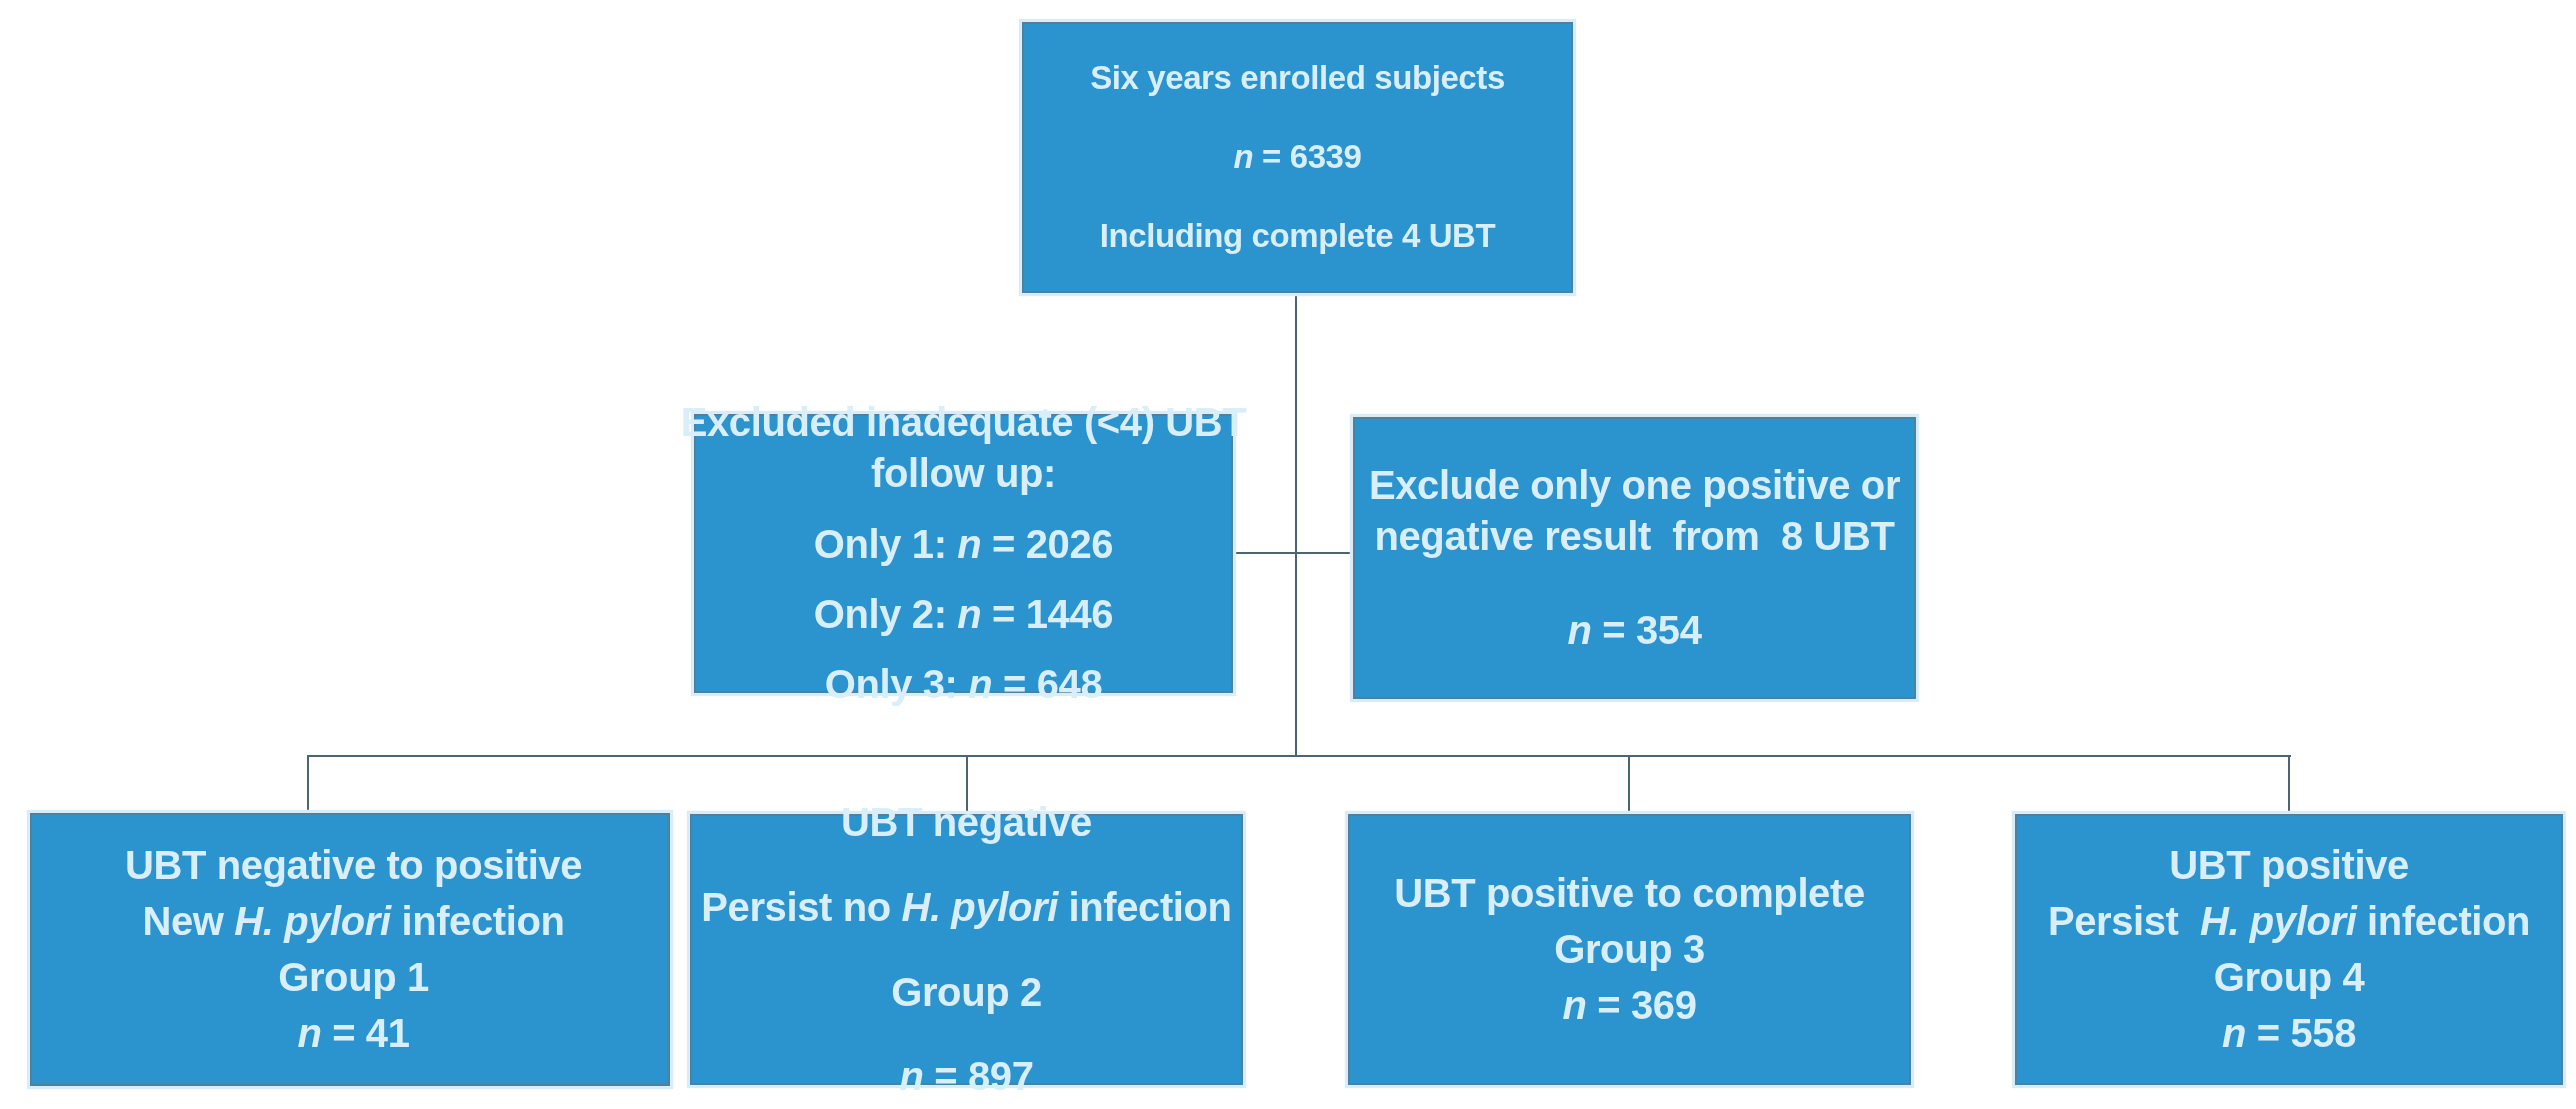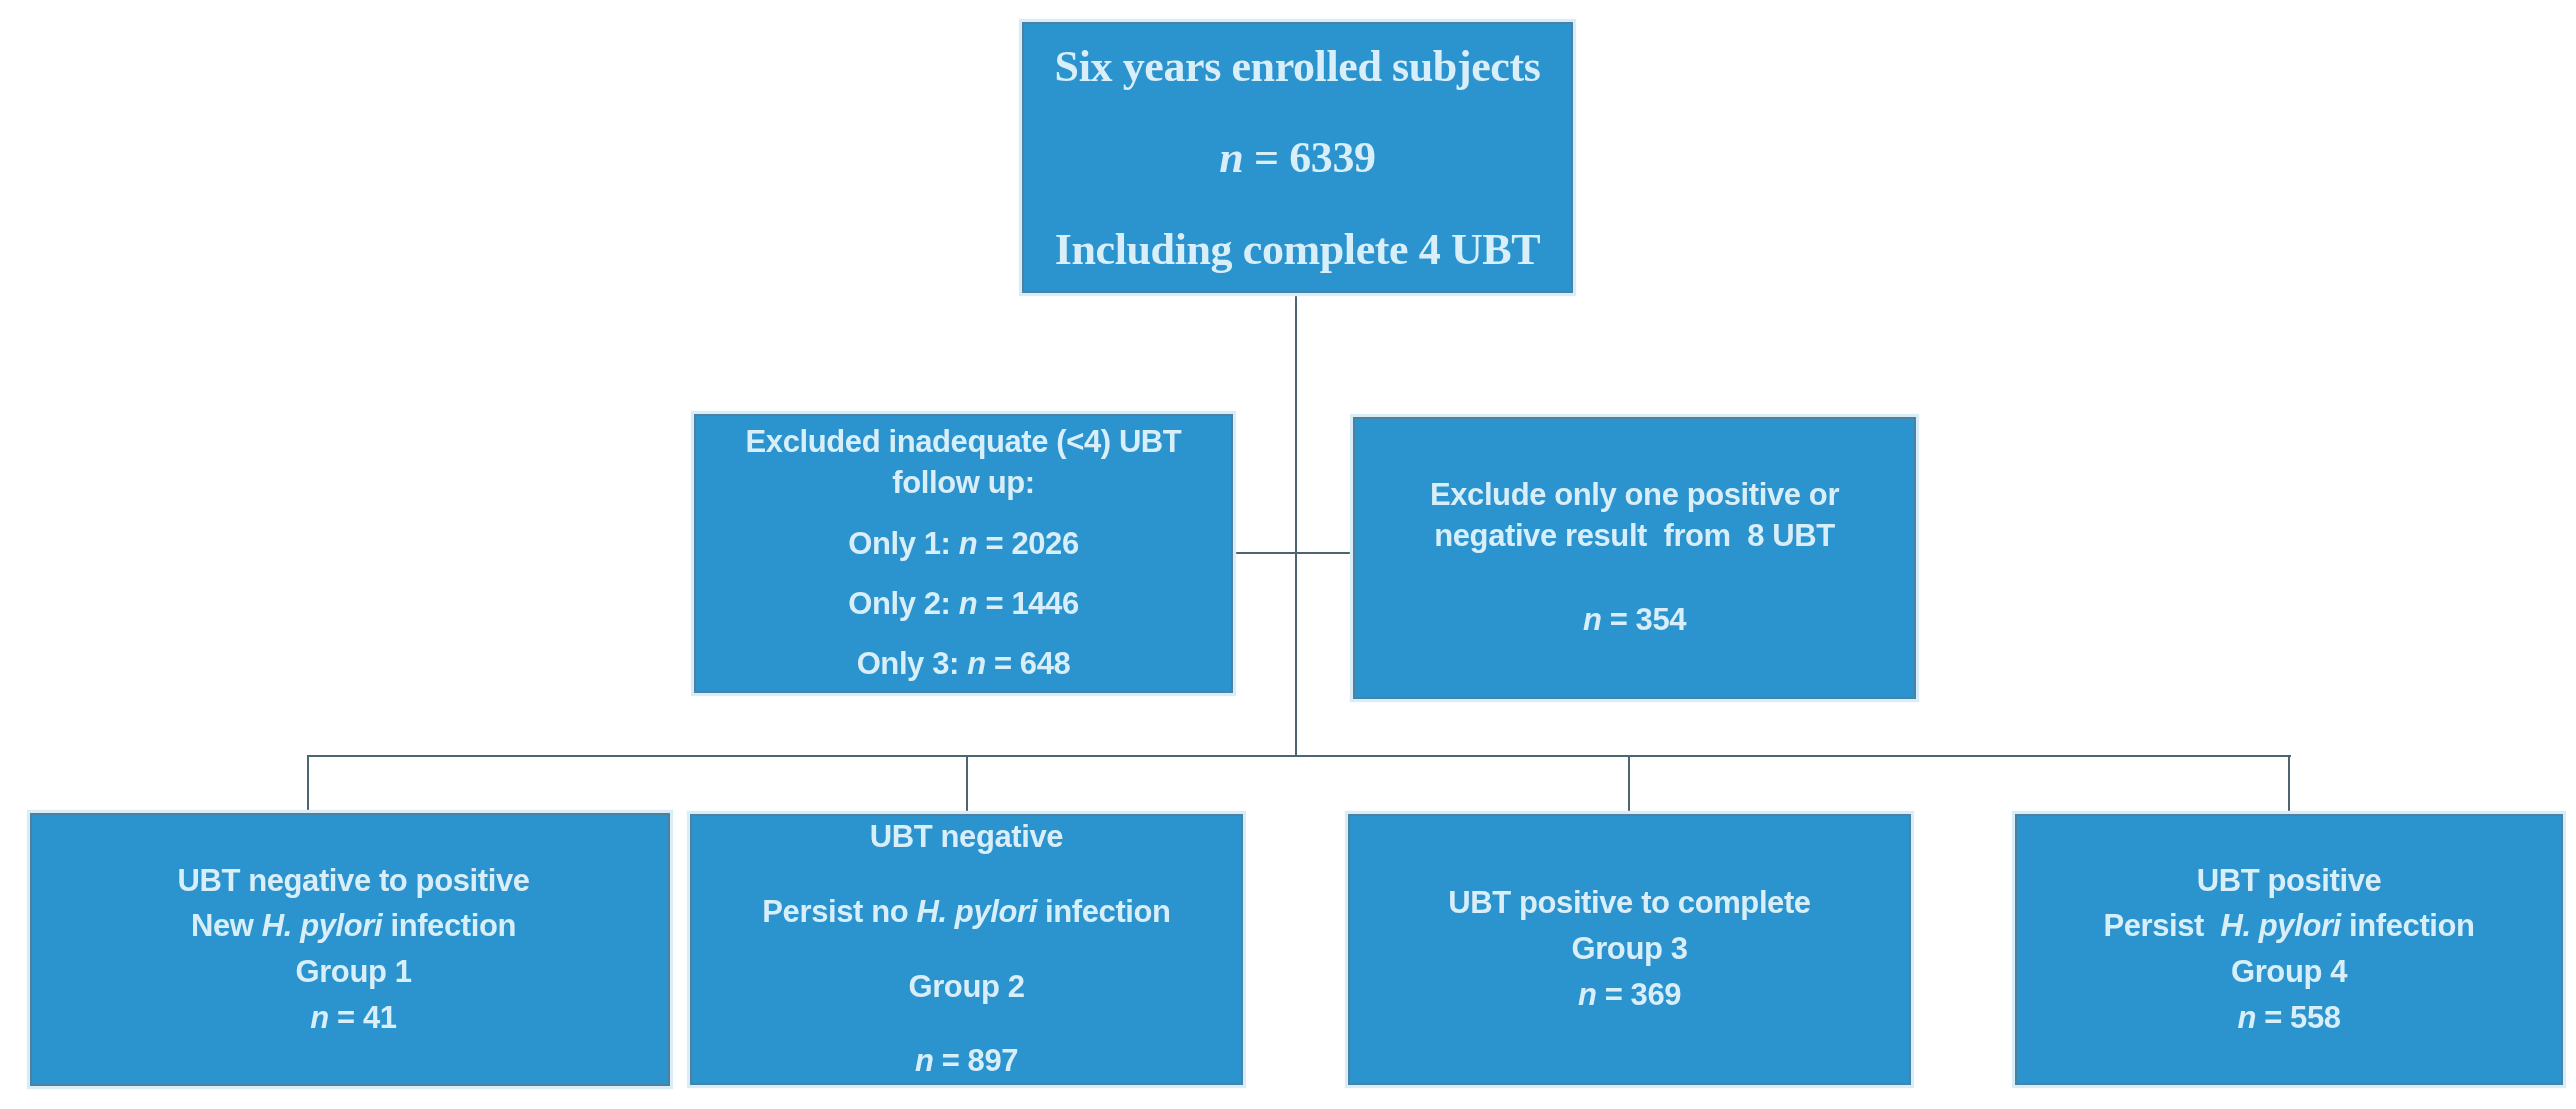--- a/index.html
+++ b/index.html
@@ -23,25 +23,25 @@
     font-weight: bold;
     display: flex;
     flex-direction: column;
     justify-content: center;
     align-items: center;
     text-align: center;
     white-space: pre;
     letter-spacing: -0.4px;
   }
 
-  .line-text { font-size: 31px; line-height: 1.12; }
+  .line-text { font-size: 40px; line-height: 1.12; }
   .it { font-style: italic; }
 
   
-  .node-top .line-text { font-size: 44px; font-family: Liberation Serif, serif; }
+  .node-top .line-text { font-size: 33px; }
   .node-top .line-text + .line-text { margin-top: 42px; }
 
   .node-midleft .line-text + .line-text { margin-top: 25.5px; }
   .node-midleft .line-text.cont { margin-top: 6.4px; }
 
   .node-midright .line-text + .line-text { margin-top: 49px; }
   .node-midright .line-text.cont { margin-top: 6.4px; }
 
   .node-group .line-text + .line-text { margin-top: 11px; }
 

